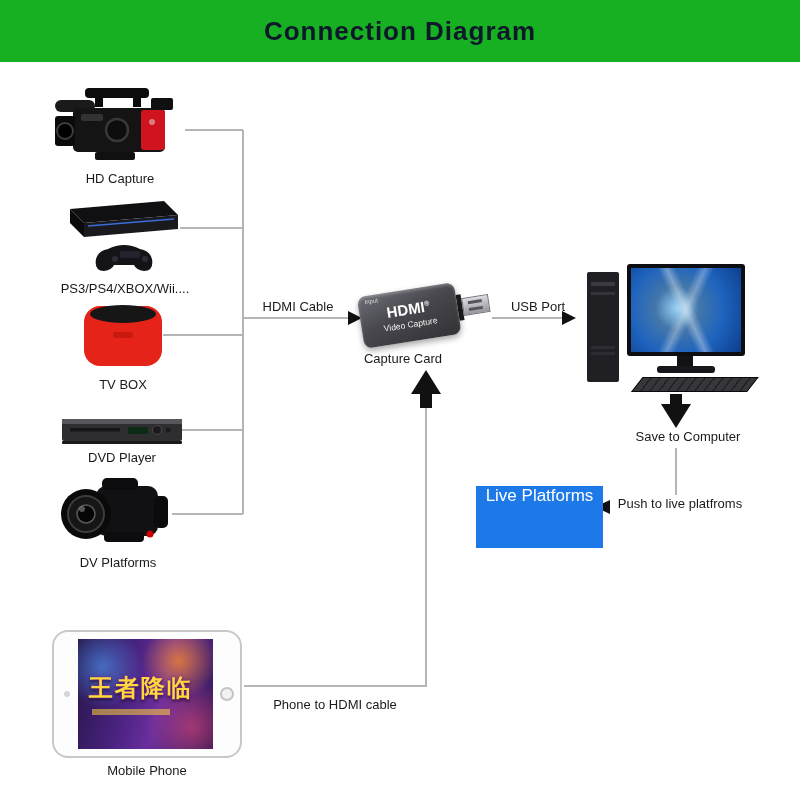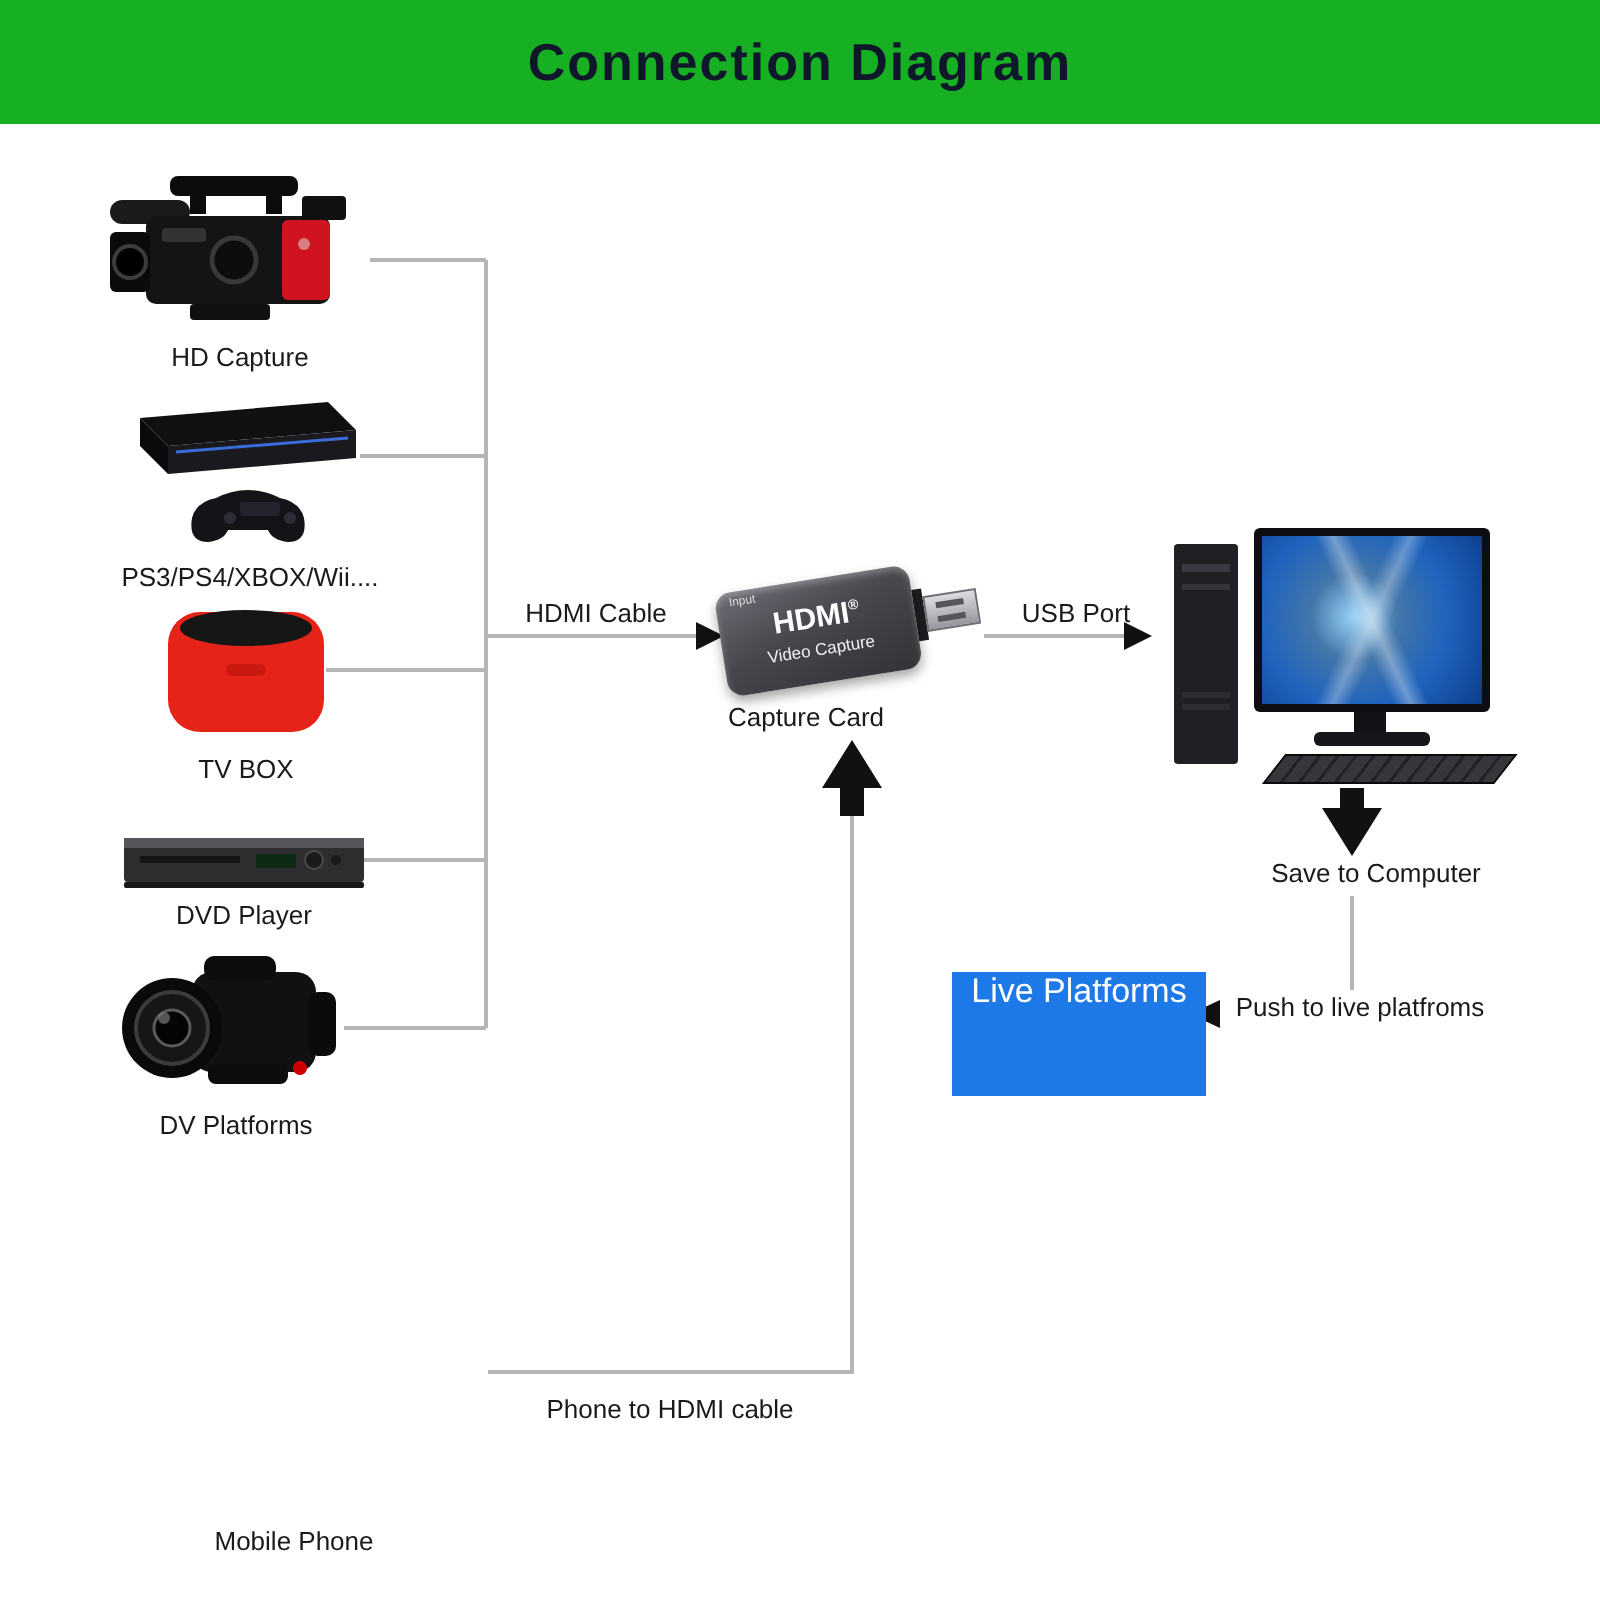--- a/index.html
+++ b/index.html
@@ -238,15 +238,23 @@
     <div class="pc-base"></div>
     <div class="pc-keyboard"></div>
   </div>
   <div class="lbl" style="left:622px;top:430px;width:132px;">Save to Computer</div>
 
   <div class="live-box" style="background: rgb(29, 121, 232);">
     <span>Live Platforms</span>
   </div>
   <div class="lbl" style="left:610px;top:497px;width:140px;">Push to live platfroms</div>
 
+  <div class="phone">
+    <div class="phone-cam"></div>
+    <div class="phone-screen">
+      <div class="game-title">王者降临</div>
+      <div class="game-sub"></div>
+    </div>
+    <div class="phone-home"></div>
+  </div>
   <div class="lbl" style="left:72px;top:764px;width:150px;">Mobile Phone</div>
 
 </div>
 
 </body></html>

